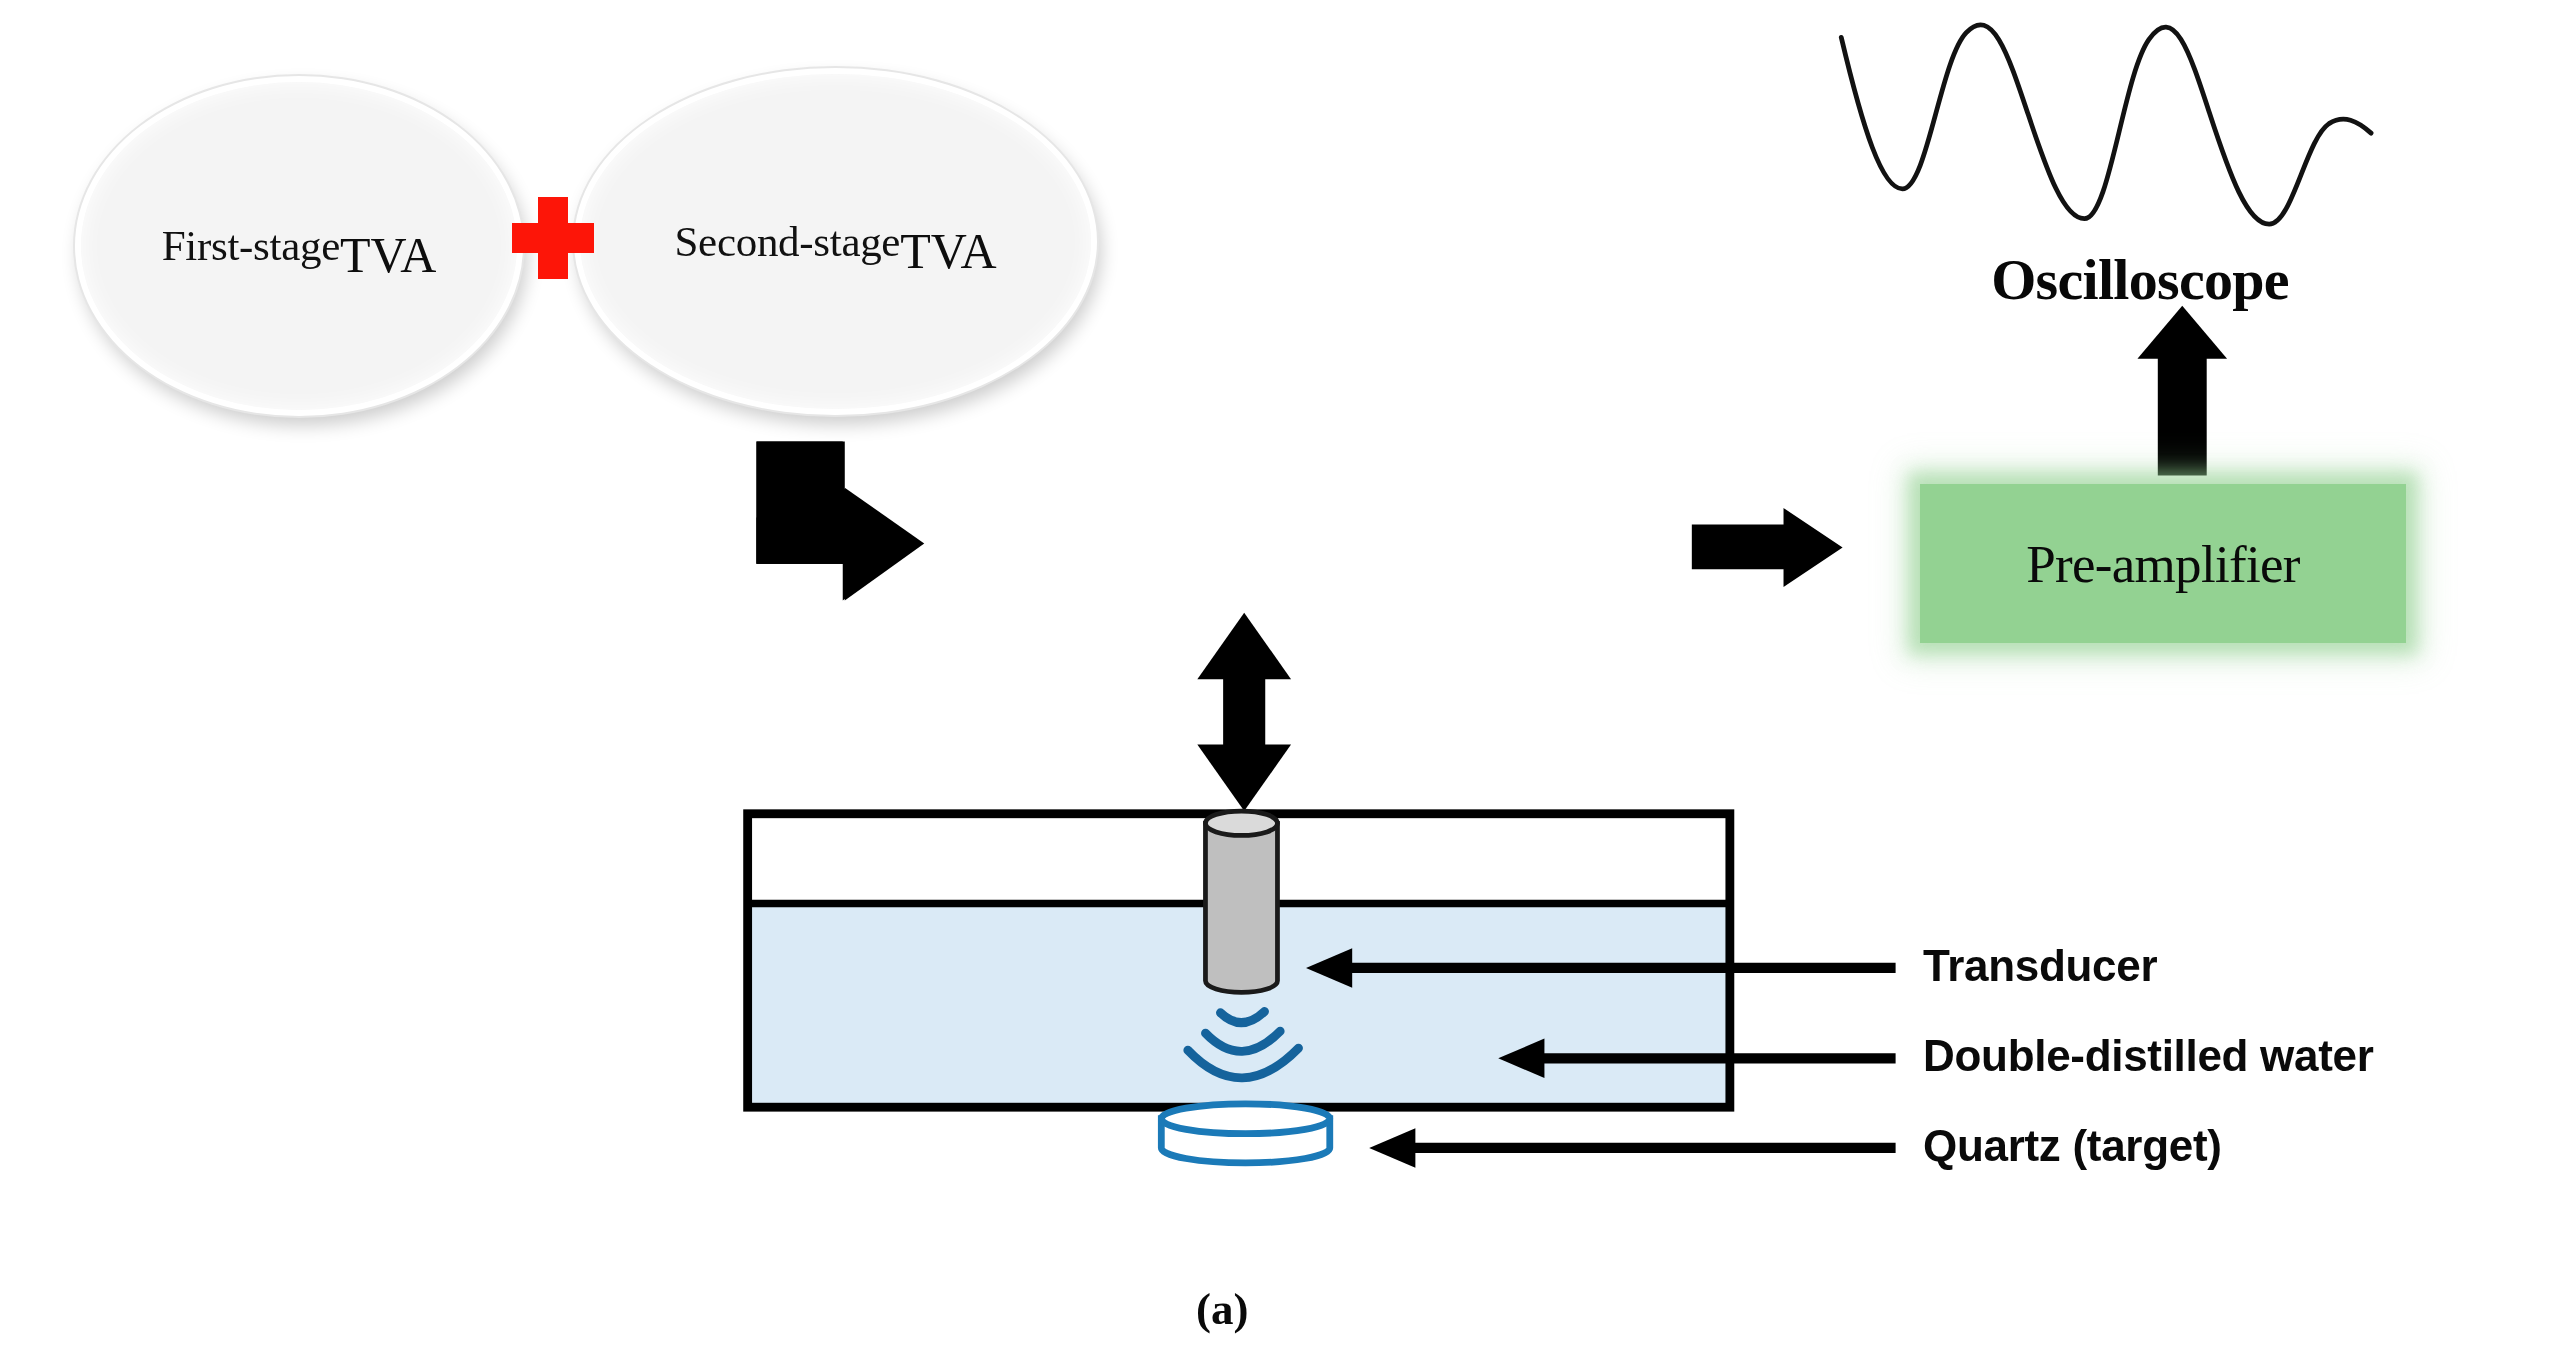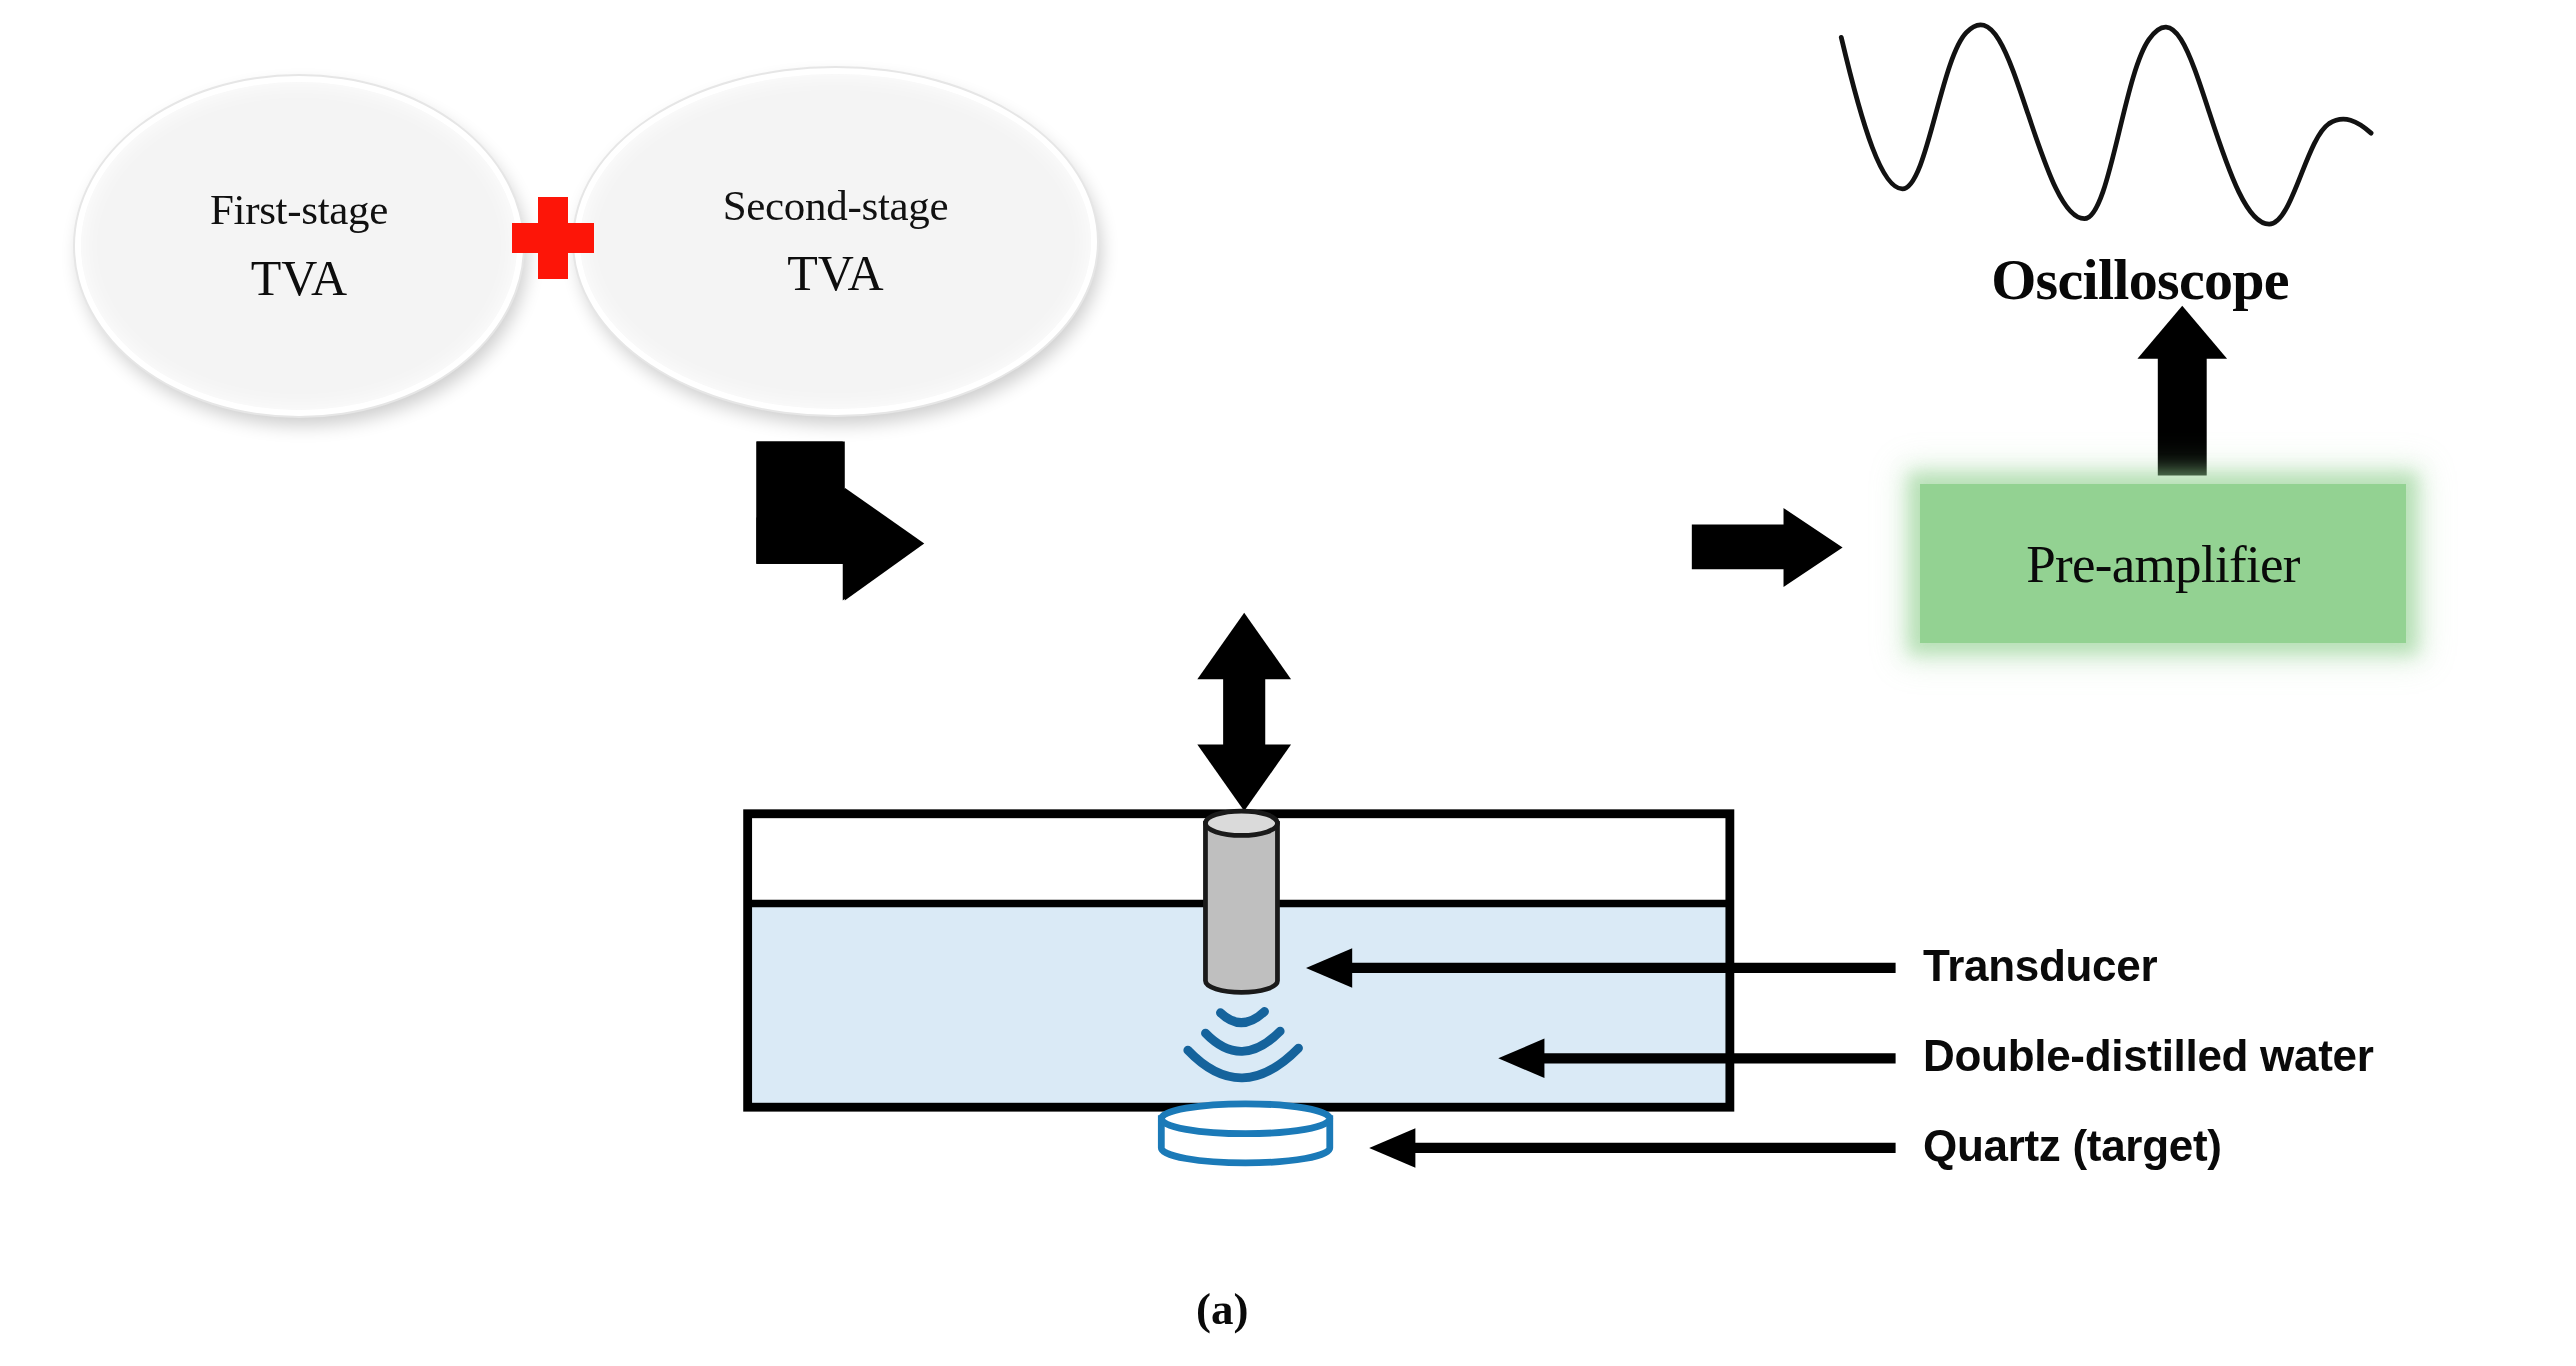--- a/index.html
+++ b/index.html
@@ -32,21 +32,21 @@
   .tva-node {
     position: absolute;
     border-radius: 50%;
     background: #f4f4f4;
     border: 6.1px solid #ffffff;
     box-shadow:
         0 0 0 2px #e6e6e6,
         4.1px 9.5px 17.7px rgba(0,0,0,0.20),
         inset 0 0 23px rgba(255,255,255,0.95);
     display: flex;
-    flex-direction: column;
+    flex-direction: row;
     align-items: center;
     justify-content: center;
     text-align: center;
     box-sizing: border-box;
   }
   #tva-first  { left: 75px; top: 76px; width: 448px; height: 340px; z-index: 3; }
   #tva-second { left: 574px; top: 68px; width: 523px; height: 347px; z-index: 2; }
 
   .tva-line1 {
     font-size: 43px;

